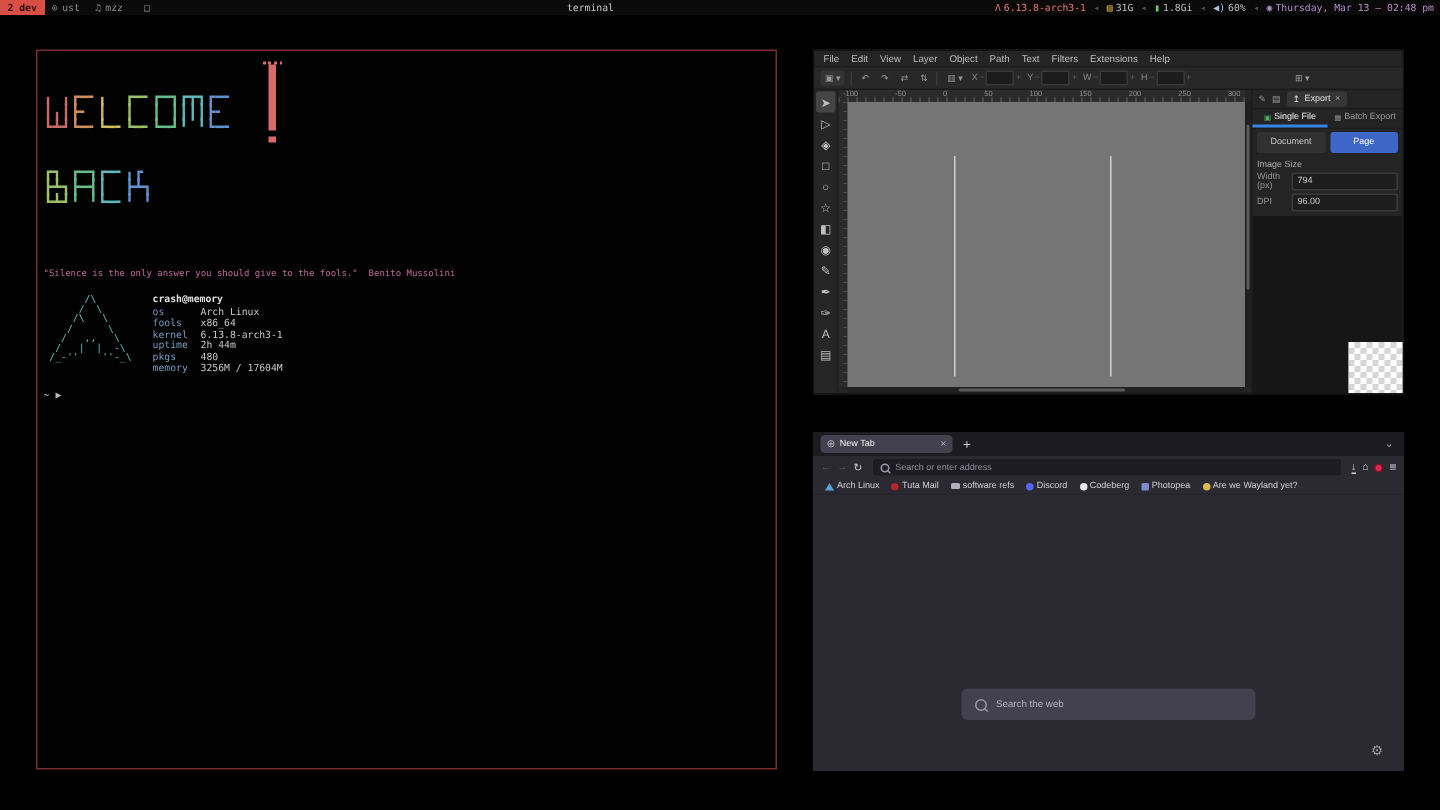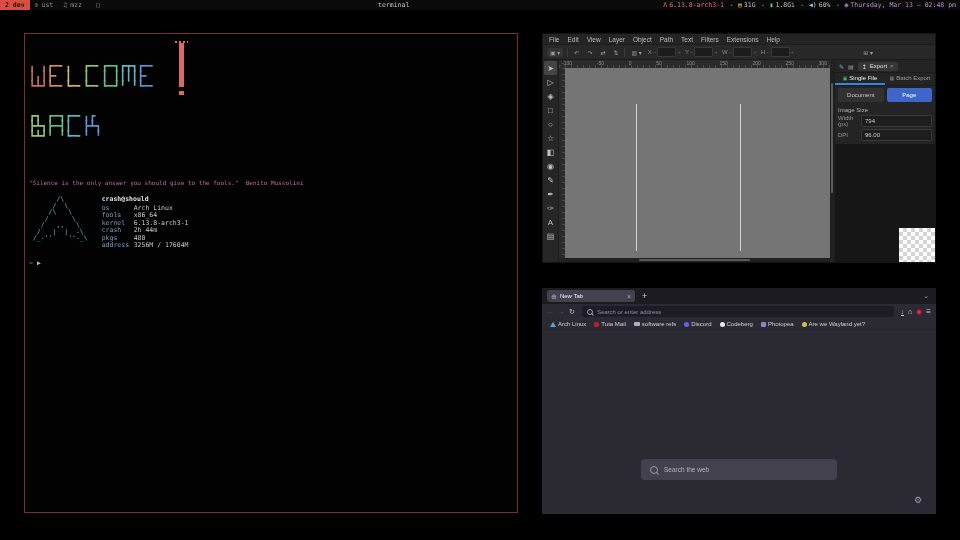--- a/index.html
+++ b/index.html
@@ -210,27 +210,27 @@
     <div class="quote">"Silence is the only answer you should give to the fools."  Benito Mussolini</div>
     <div class="fetch">
       <pre class="logo">       /\
       /  \
      /\   \
     /      \
    /   ,,   \
   /   |  |  -\
  /_-''    ''-_\</pre>
       <div class="finfo">
-        <div class="ftitle">crash@should</div>
+        <div class="ftitle">crash@memory</div>
         <div class="frow"><span class="k">os</span><span class="v">Arch Linux</span></div>
         <div class="frow"><span class="k">fools</span><span class="v">x86_64</span></div>
         <div class="frow"><span class="k">kernel</span><span class="v">6.13.8-arch3-1</span></div>
-        <div class="frow"><span class="k">crash</span><span class="v">2h 44m</span></div>
+        <div class="frow"><span class="k">uptime</span><span class="v">2h 44m</span></div>
         <div class="frow"><span class="k">pkgs</span><span class="v">480</span></div>
-        <div class="frow"><span class="k">address</span><span class="v">3256M / 17604M</span></div>
+        <div class="frow"><span class="k">memory</span><span class="v">3256M / 17604M</span></div>
       </div>
     </div>
     <div class="promptline">
       <span>~</span><span class="arrow">▶</span>
     </div>
   </div>
 
   <div class="inkscape">
     <div class="menubar">
       <span class="mitem">File</span>

